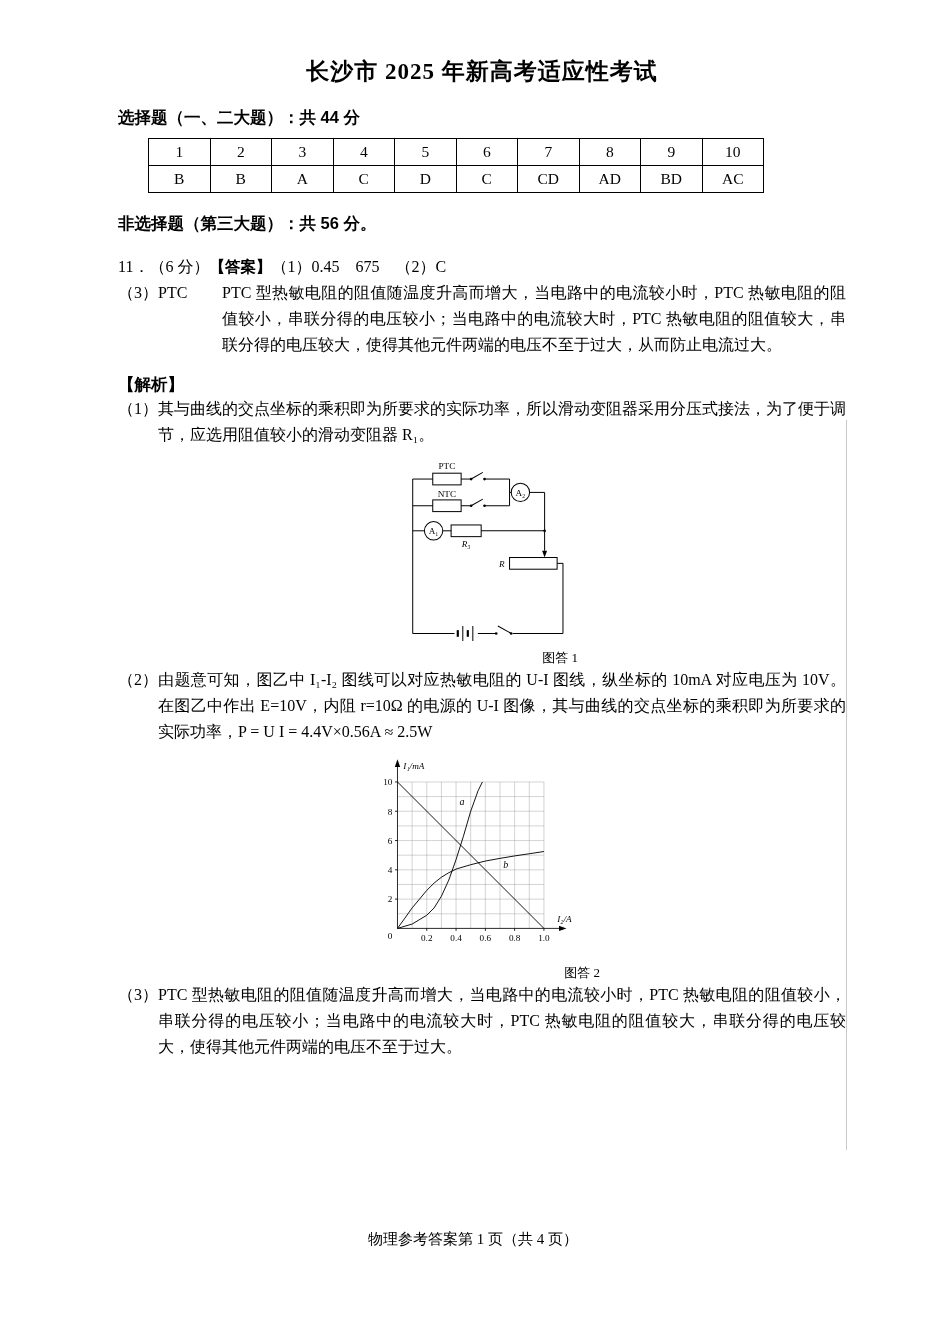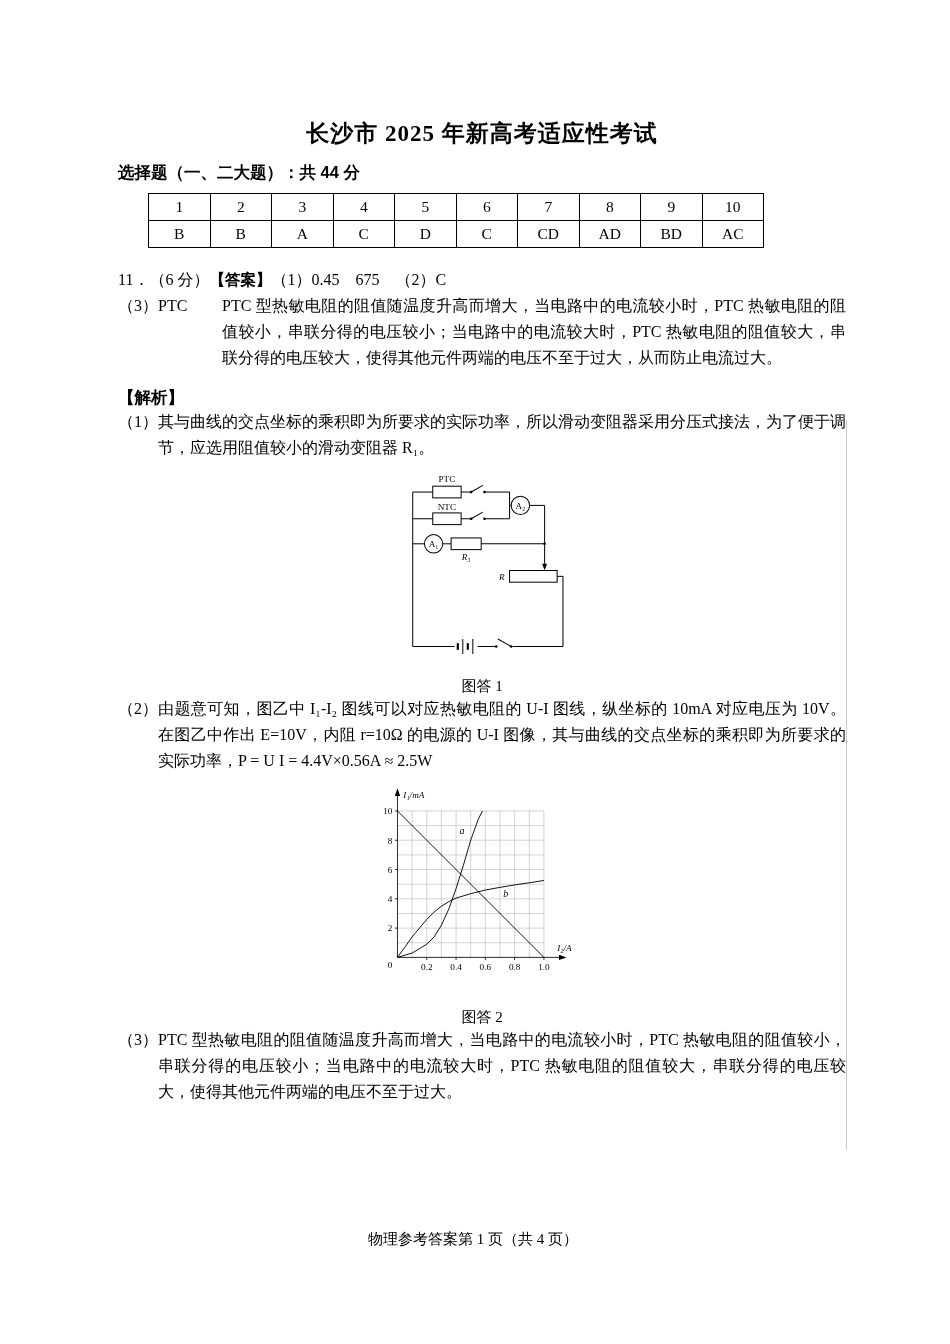--- a/index.html
+++ b/index.html
@@ -3,42 +3,42 @@
 <meta charset="utf-8">
 <style>
   * { margin:0; padding:0; box-sizing:border-box; }
   html,body { background:#ffffff; }
   .page {
     position:relative; width:950px; height:1344px; margin:0 auto;
     background:#ffffff; color:#000;
     font-family:"Liberation Serif","DejaVu Serif",serif;
     font-size:16px; overflow:hidden;
   }
-  .content { padding:118px 104px 0 118px; }
+  .content { padding:56px 104px 0 118px; }
   .title { text-align:center; font-size:23px; font-weight:bold; letter-spacing:1px; }
   .subtitle { text-align:center; font-size:33px; font-weight:bold; margin-top:10px; letter-spacing:2px; }
   .heading {
     font-family:"Liberation Sans","DejaVu Sans",sans-serif;
-    font-weight:bold; font-size:16.5px; margin-top:13px;
+    font-weight:bold; font-size:16.5px; margin-top:20px;
   }
   .heading.mt-sm { margin-top:16px; }
   table.answers { border-collapse:collapse; margin:9px 0 0 30px; }
   table.answers td {
     border:1px solid #000; width:61.5px; height:27px;
     text-align:center; font-size:15.5px; padding:0;
   }
   .qline { margin-top:19px; line-height:26px; white-space:pre-wrap; }
   .qline b { font-family:"Liberation Sans","DejaVu Sans",sans-serif; font-size:15.5px; }
   .hang { display:flex; line-height:26px; }
   .hang .lbl { white-space:pre; flex:0 0 auto; }
   .hang .txt { flex:1 1 auto; text-align:justify; white-space:pre-wrap; }
   .hang.wide .lbl { width:104px; }
   .hang.narrow .lbl { width:40px; }
   figure { margin:6px auto 0; width:max-content; text-align:center; }
-  figcaption { font-size:15px; margin-top:16px; text-align:center; }
+  figcaption { font-size:13px; margin-top:1px; text-align:right; }
   .footer { position:absolute; left:0; right:4px; top:1230px; text-align:center; font-size:15px; }
   .margin-line { position:absolute; left:846px; top:420px; width:1px; height:730px; background:#9a9a9a; opacity:.55; }
   svg text { font-family:"Liberation Serif","DejaVu Serif",serif; }
 </style>
 </head>
 <body>
 
 <div class="page">
   <div class="content">
 
@@ -68,20 +68,21 @@
             <td>D</td>
             <td>C</td>
             <td>CD</td>
             <td>AD</td>
             <td>BD</td>
             <td>AC</td>
           </tr>
         </tbody>
     </table>
 
+    <div class="heading">非选择题（第三大题）：共 56 分。</div>
 
     <div class="qline"><span>11．（6 分）</span><b>【答案】</b><span>（1）0.45　675　（2）C</span></div>
 
 
     <div class="hang wide">
       <span class="lbl">（3）PTC</span>
       <span class="txt">PTC 型热敏电阻的阻值随温度升高而增大，当电路中的电流较小时，PTC 热敏电阻的阻值较小，串联分得的电压较小；当电路中的电流较大时，PTC 热敏电阻的阻值较大，串联分得的电压较大，使得其他元件两端的电压不至于过大，从而防止电流过大。</span>
     </div>
 
     <div class="heading mt-sm">【解析】</div>

